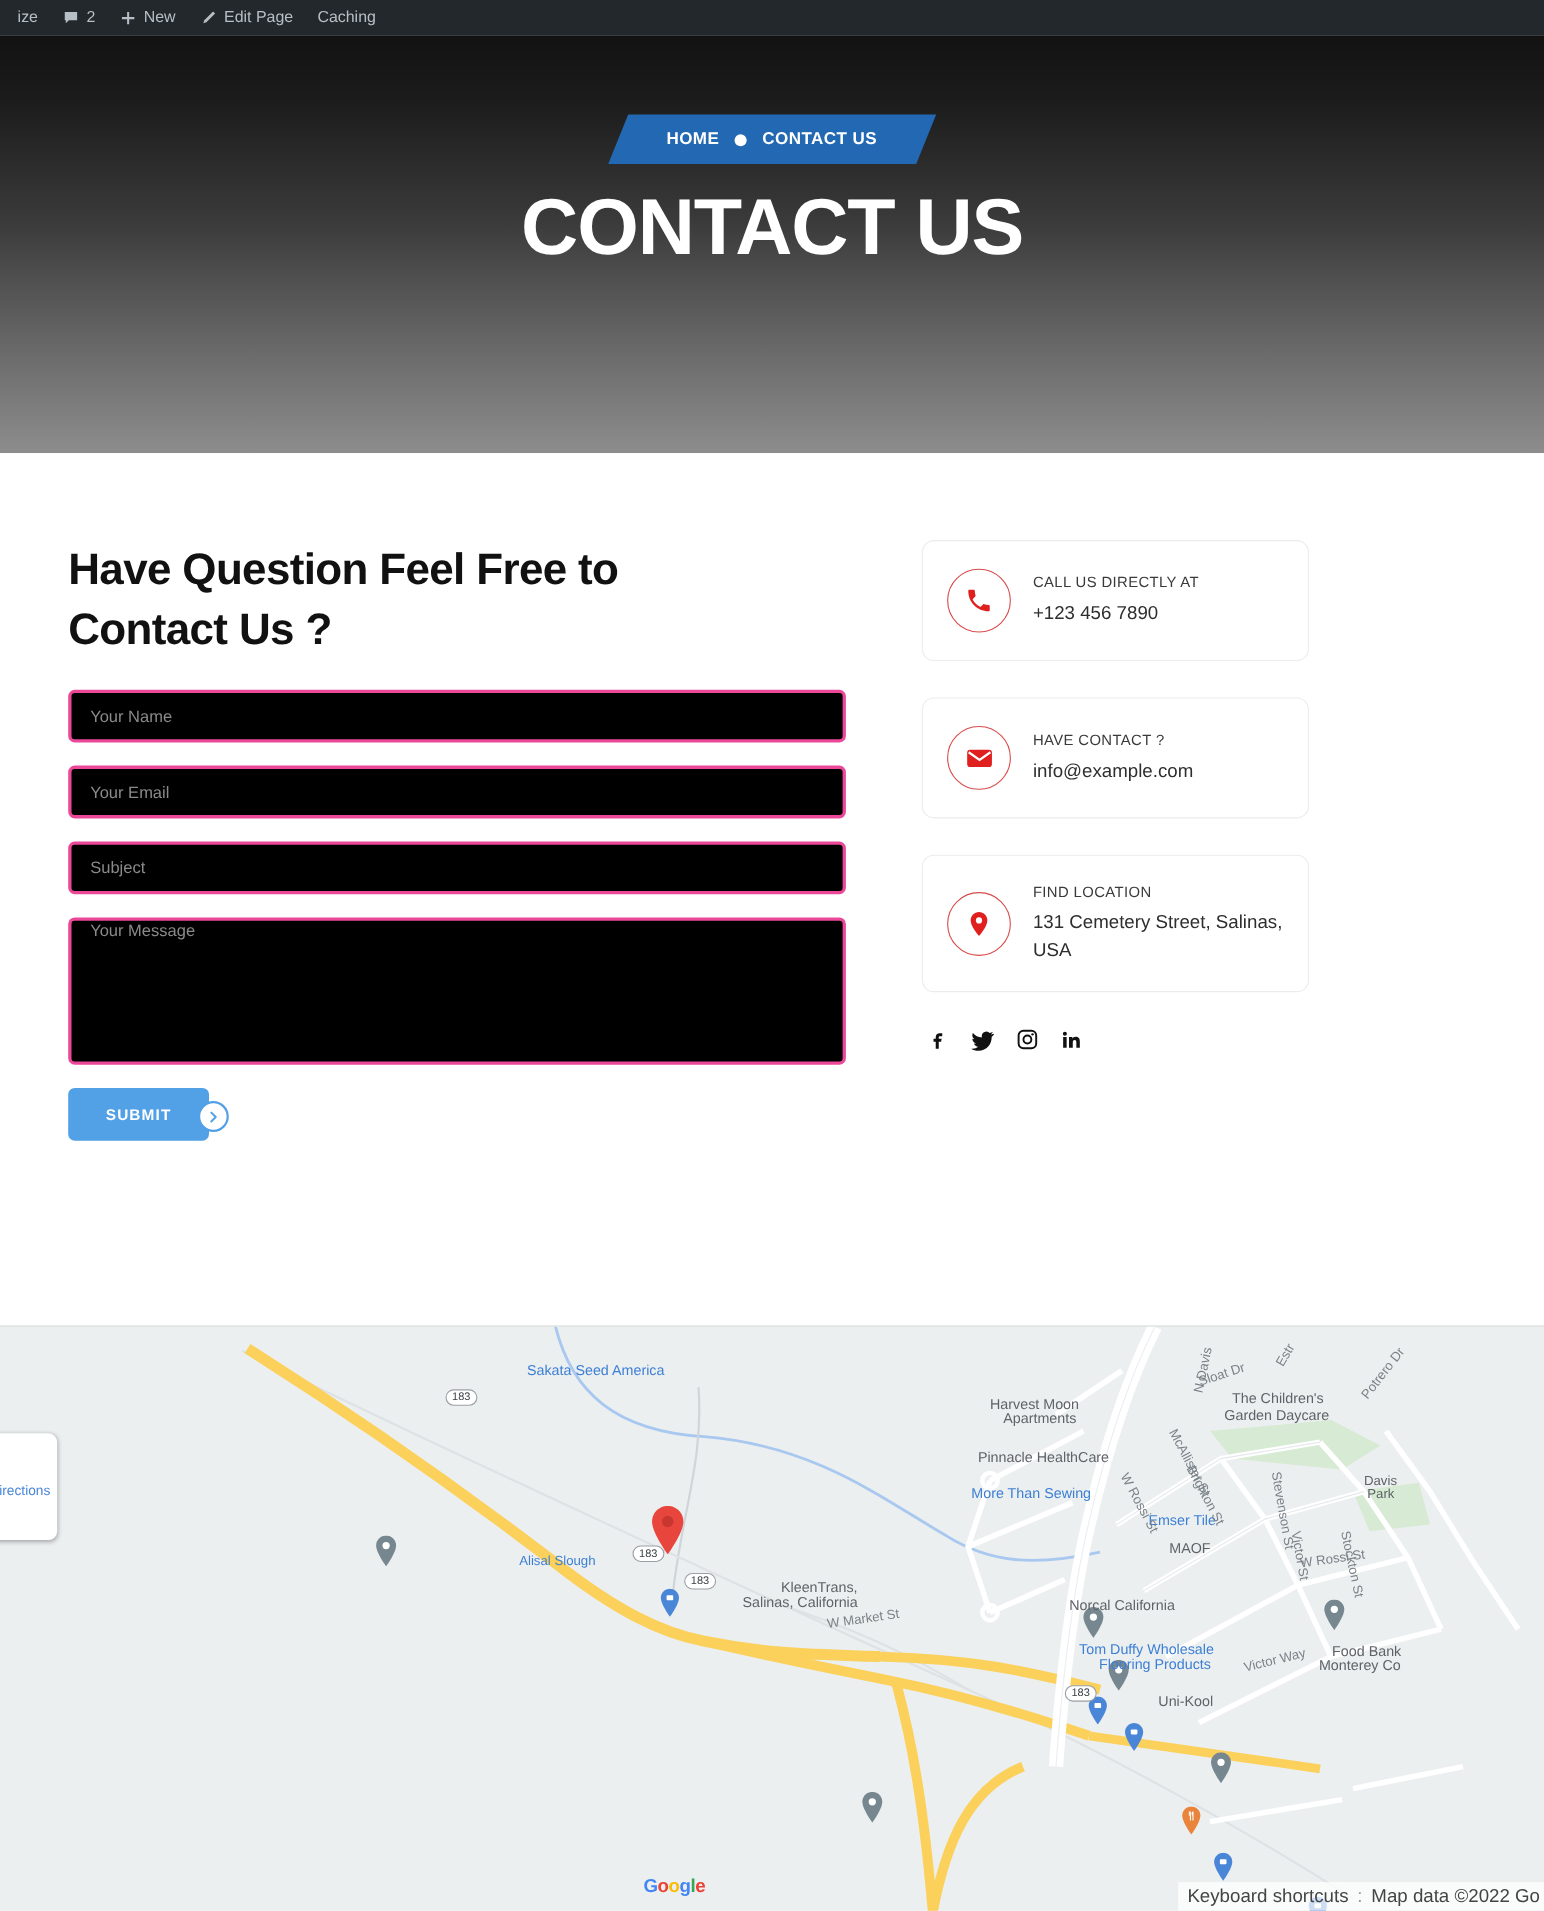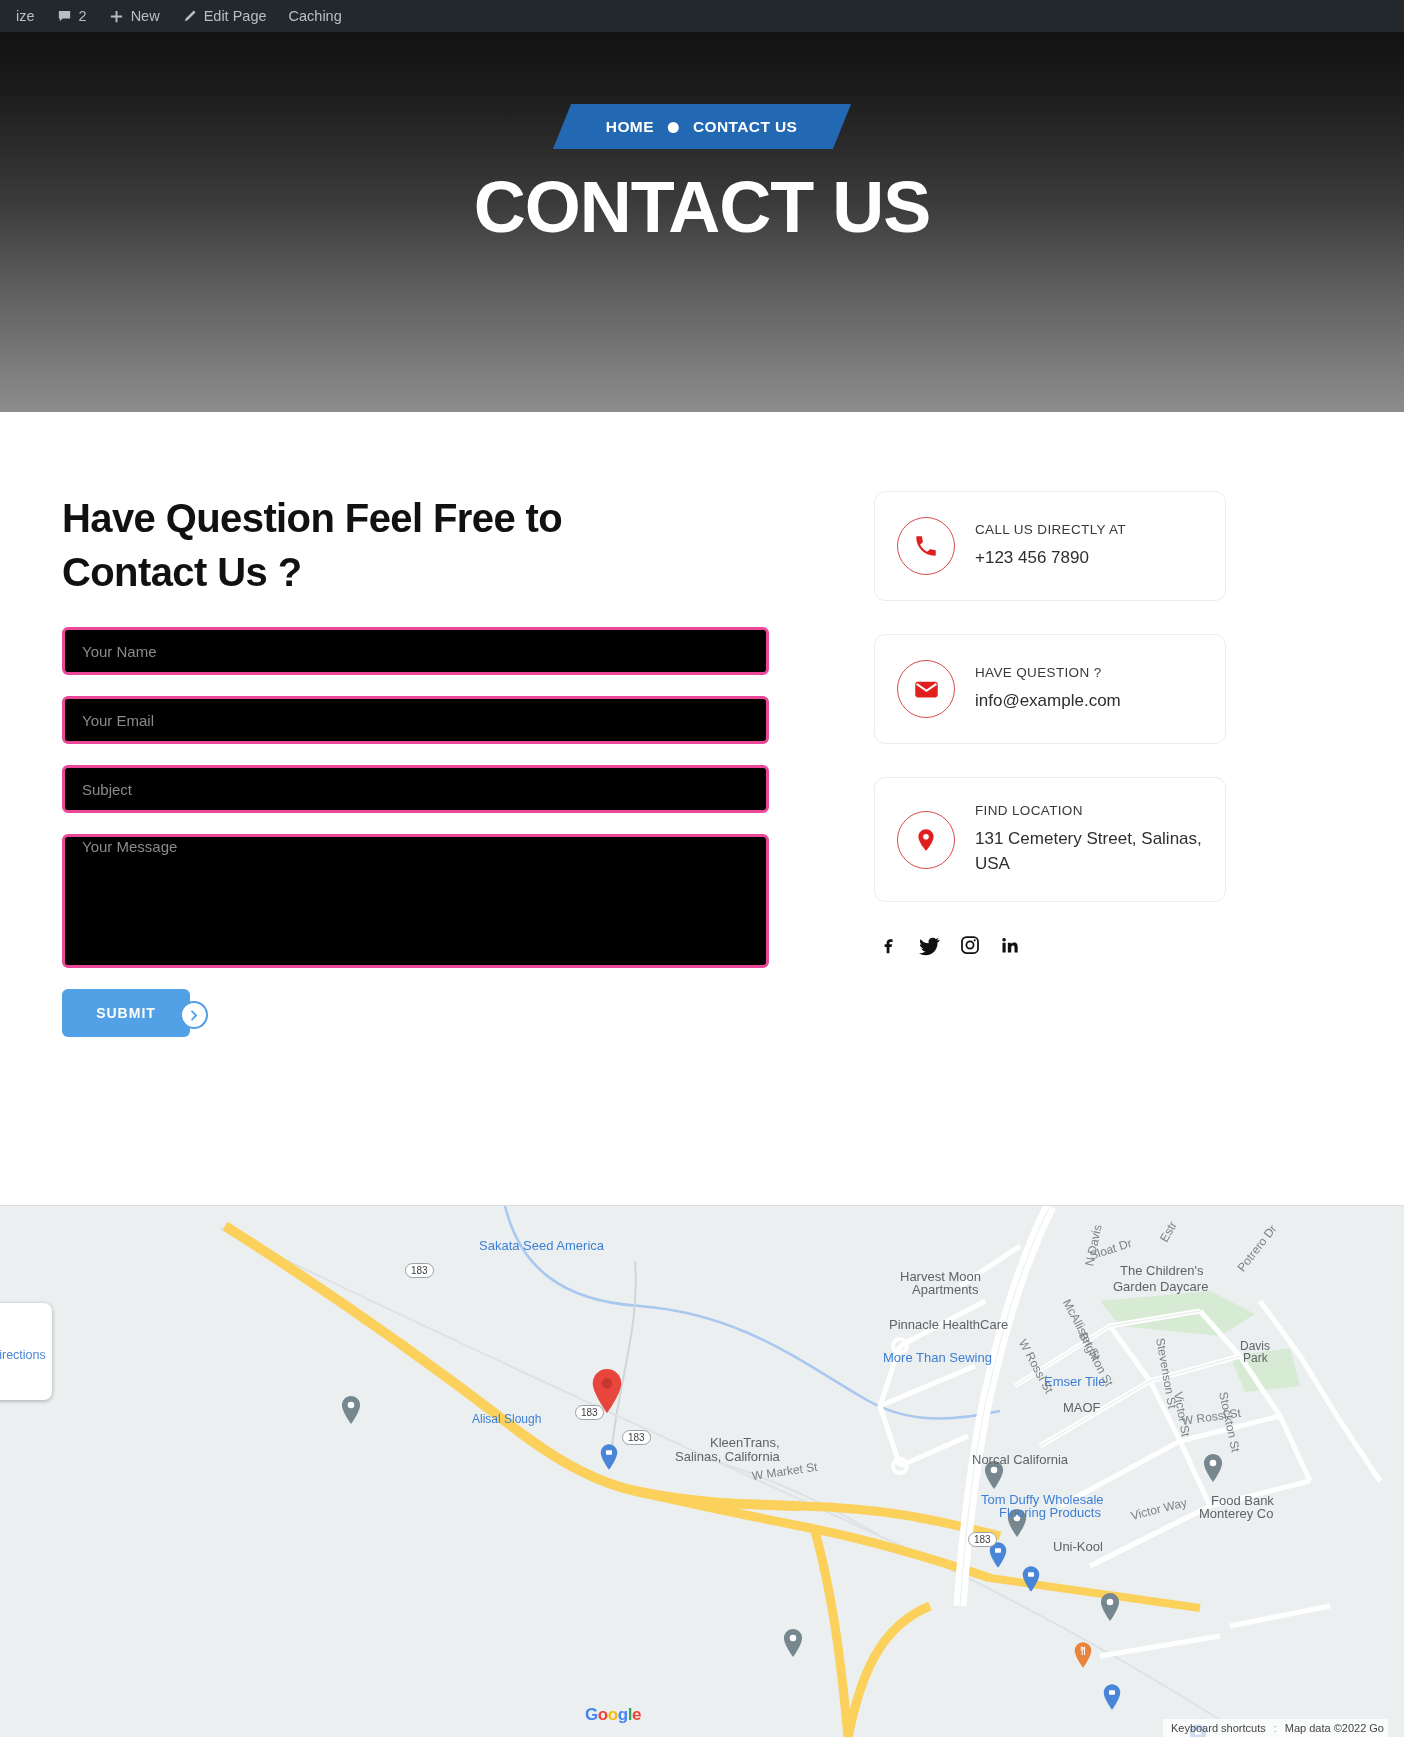--- a/index.html
+++ b/index.html
@@ -86,21 +86,21 @@
   
   .main {
     height: 793px;
     background: #fff;
     position: relative;
   }
   .container {
     width: 1404px;
     padding: 0 62px;
     display: flex;
-    gap: 64px;
+    gap: 28px;
     padding-top: 79px;
   }
   .col-left { width: 748px; }
   .col-right { width: 352px; margin-left: 0; }
 
   .sec-title {
     font-size: 40px;
     line-height: 54px;
     font-weight: bold;
     color: #111;
@@ -247,25 +247,25 @@
   }
   .gmap-logo span:nth-child(1){color:#4285F4}
   .gmap-logo span:nth-child(2){color:#EA4335}
   .gmap-logo span:nth-child(3){color:#FBBC05}
   .gmap-logo span:nth-child(4){color:#4285F4}
   .gmap-logo span:nth-child(5){color:#34A853}
   .gmap-logo span:nth-child(6){color:#EA4335}
 
   .map-footer {
     position: absolute;
-    right: 16px; bottom: 0;
+    right: 0; bottom: 0;
     display: flex;
     align-items: center;
     gap: 8px;
-    font-size: 11px;
+    font-size: 17px;
     color: #444;
     padding: 3px 4px 3px 8px;
     background: rgba(255,255,255,0.72);
   }
   .mf-sep { color: #999; }
 </style>
 </head>
 <body>
 
 <div class="adminbar">
@@ -350,21 +350,21 @@
       </div>
 
       <div class="info-card">
         <span class="info-icon">
           <svg width="27" height="27" viewBox="0 0 24 24">
             <rect x="2" y="5" width="20" height="14" rx="2.5" fill="#e01f1f"></rect>
             <path fill="none" stroke="#fff" stroke-width="1.8" d="M3.2 7l8.8 6.2L20.8 7"></path>
           </svg>
         </span>
         <div class="info-txt">
-          <div class="info-label">HAVE QUESTION ?</div>
+          <div class="info-label">HAVE CONTACT ?</div>
           <div class="info-value">info@example.com</div>
         </div>
       </div>
 
       <div class="info-card">
         <span class="info-icon">
           <svg width="26" height="26" viewBox="0 0 24 24">
             <path fill="#e01f1f" d="M12 2C8.1 2 5 5.1 5 9c0 5.2 7 13 7 13s7-7.8 7-13c0-3.9-3.1-7-7-7z"></path>
             <circle cx="12" cy="9" r="2.6" fill="#fff"></circle>
           </svg>

